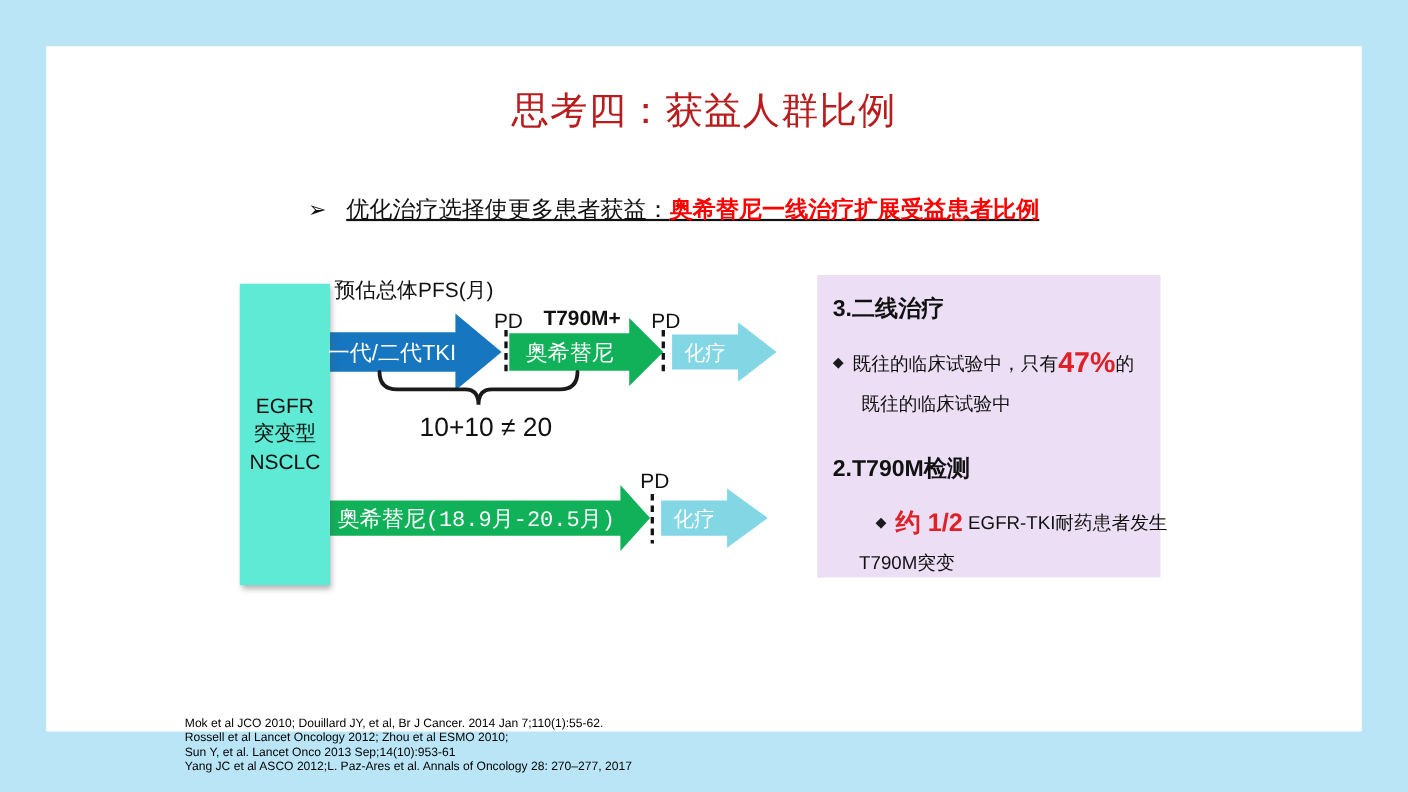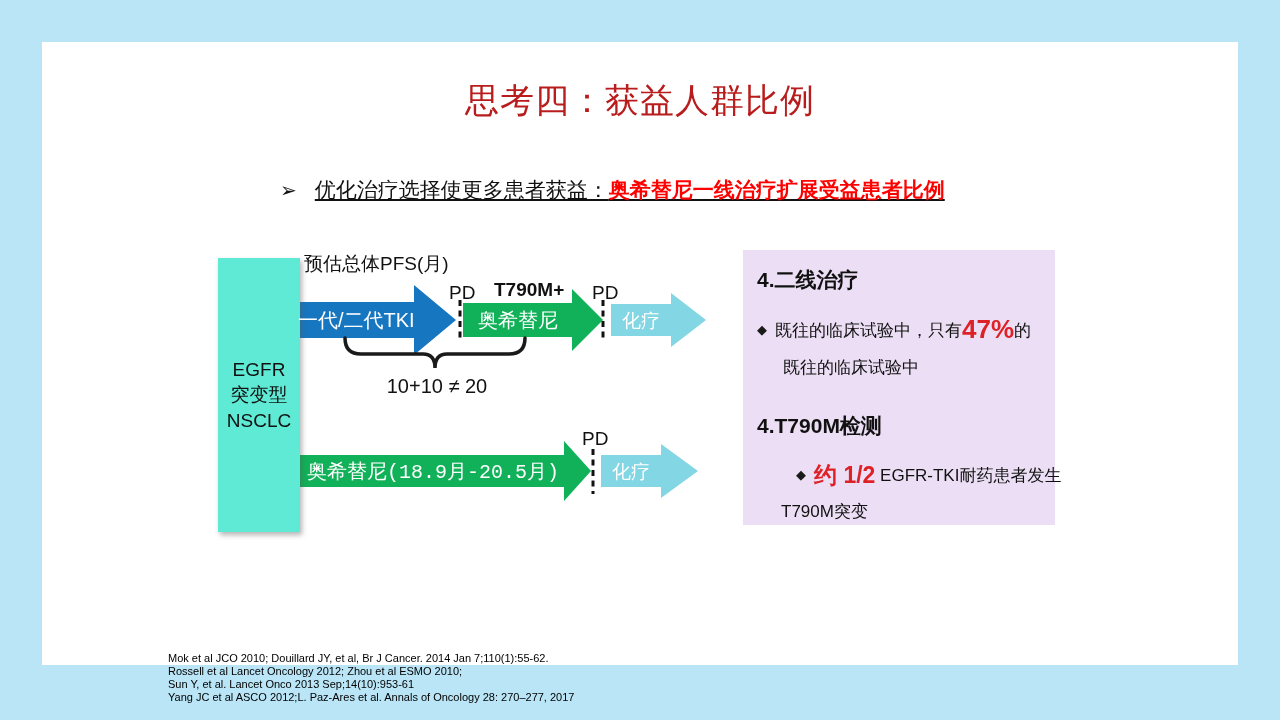--- a/index.html
+++ b/index.html
@@ -77,22 +77,22 @@
   .osi2-text  { left: 258px; top: 416px; width: 266px; font-family: Liberation Mono, monospace; }
   .chemo2-text{ left: 557px; top: 417px; width: 64px; font-size: 19px; }
   .pd-label { font-size: 19px; }
   .pd1 { left: 407px; top: 240px; }
   .pd2 { left: 550px; top: 240px; }
   .pd3 { left: 540px; top: 386px; }
   .t790m-label { left: 452px; top: 237px; font-size: 19px; font-weight: bold; }
   .bracket-label {
     left: 330px; top: 333px;
     width: 130px;
-    text-align: center;
-    font-size: 20px;
+    text-align: right;
+    font-size: 24px;
   }
   .right-panel {
     position: absolute;
     left: 701px; top: 208px;
     width: 312px; height: 275px;
     background: #ECDFF5;
   }
   .panel-heading {
     position: absolute;
     left: 14px;
@@ -189,27 +189,27 @@
     <div class="dlabel pd-label pd2">PD</div>
     <div class="arrow-text chemo1-text">化疗</div>
 
     <div class="dlabel bracket-label">10+10 ≠ 20</div>
 
     <div class="arrow-text osi2-text">奥希替尼(18.9月-20.5月)</div>
     <div class="dlabel pd-label pd3">PD</div>
     <div class="arrow-text chemo2-text">化疗</div>
 
     <div class="right-panel">
-      <div class="panel-heading panel-h1">4.二线治疗</div>
+      <div class="panel-heading panel-h1">3.二线治疗</div>
       <div class="panel-bullet panel-b1">
         <span class="diamond">◆</span><span>既往的临床试验中，只有</span><span class="stat-red">47%</span><span>的</span>
       </div>
       <div class="panel-bullet panel-b1-line2">既往的临床试验中</div>
 
-      <div class="panel-heading panel-h2">4.T790M检测</div>
+      <div class="panel-heading panel-h2">2.T790M检测</div>
       <div class="panel-bullet panel-b2">
         <span class="diamond">◆</span><span class="stat-red-2">约 1/2</span><span> EGFR-TKI耐药患者发生</span>
       </div>
       <div class="panel-bullet panel-b2-line2">T790M突变</div>
     </div>
 
     <div class="references">
       <div>Mok et al JCO 2010; Douillard JY, et al, Br J Cancer. 2014 Jan 7;110(1):55-62.</div>
       <div>Rossell et al Lancet Oncology 2012; Zhou et al ESMO 2010;</div>
       <div>Sun Y, et al. Lancet Onco 2013 Sep;14(10):953-61</div>

